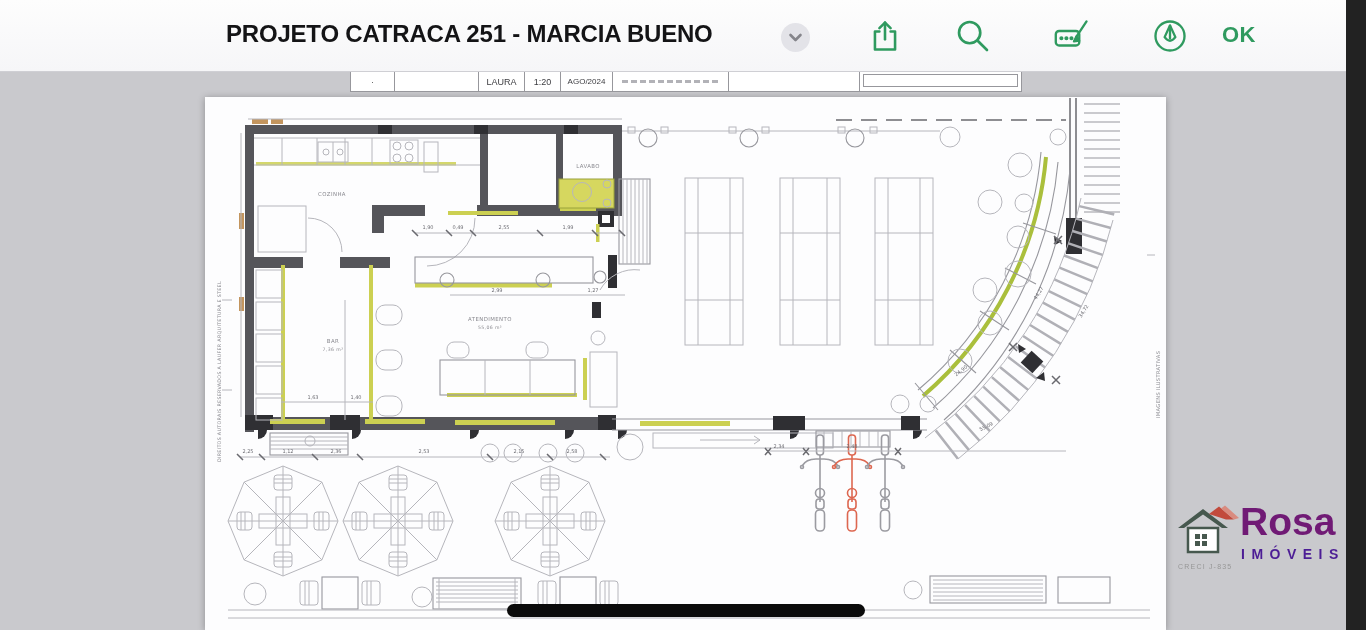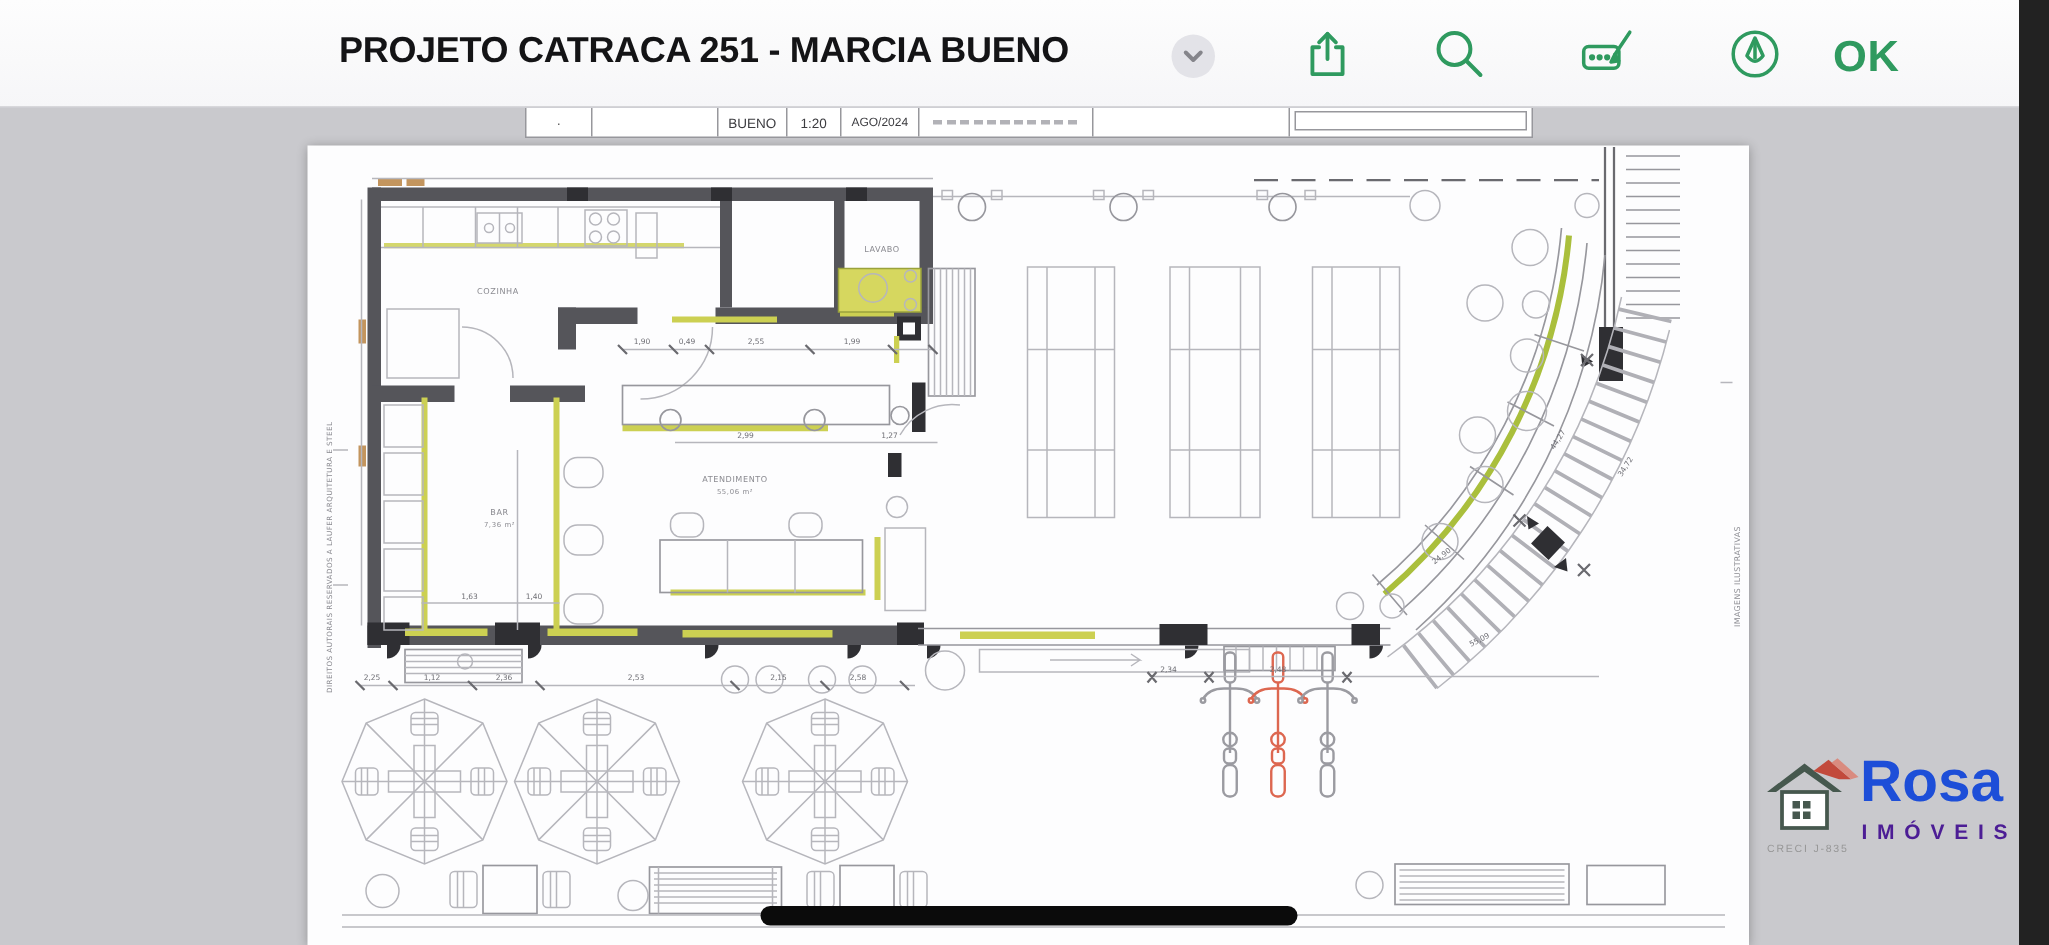--- a/index.html
+++ b/index.html
@@ -7,21 +7,21 @@
           background:#c9c9cd;font-family:"Liberation Sans",sans-serif;padding-left:16px;}
   
   .toolbar{position:absolute;left:0;top:0;width:1366px;height:71px;
            background:linear-gradient(#fdfdfd,#f6f6f8);
            border-bottom:1px solid #cfcfd4;z-index:30;}
   .doc-title{position:absolute;left:226px;top:20px;font-size:24px;font-weight:700;
              color:#141416;letter-spacing:-0.2px;white-space:nowrap;}
   .chev-btn{position:absolute;left:781px;top:23px;width:29px;height:29px;border-radius:50%;
             background:#e3e3e8;display:flex;align-items:center;justify-content:center;}
   .tb-icon{position:absolute;top:17px;width:38px;height:38px;}
-  .ok-btn{position:absolute;left:1222px;top:22px;font-size:29px;font-weight:700;
+  .ok-btn{position:absolute;left:1222px;top:22px;font-size:22px;font-weight:700;
           letter-spacing:0.5px;}
   
   .strip{position:absolute;left:350px;top:71px;width:672px;height:21px;background:#fff;
          border:1px solid #97979c;box-sizing:border-box;display:flex;z-index:20;
          font-size:9px;color:#3c3c40;align-items:stretch;}
   .strip .c{border-right:1px solid #97979c;display:flex;align-items:center;
             justify-content:center;box-sizing:border-box;overflow:hidden;white-space:nowrap;}
   .blur-line{width:85%;height:3px;
      background:repeating-linear-gradient(90deg,#b2b2b7 0 6px,transparent 6px 9px);}
   .inner-box{margin:2px 3px;border:1px solid #97979c;height:11px;flex:1;}
@@ -36,21 +36,21 @@
   .med{fill:none;stroke:#97979d;stroke-width:1.1;}
   .dk{fill:none;stroke:#6a6a6f;stroke-width:1.5;}
   .yel{fill:#ccd052;}
   .tan{fill:#c3955e;}
   .dim{font:5px "DejaVu Sans",sans-serif;fill:#6f6f75;text-anchor:middle;}
   .room{font:5.4px "DejaVu Sans",sans-serif;fill:#8b8b91;text-anchor:middle;letter-spacing:.4px;}
   .note{font:4.8px "DejaVu Sans",sans-serif;fill:#8b8b91;letter-spacing:.3px;}
   
   .logo{position:absolute;left:1176px;top:504px;width:180px;height:80px;z-index:10;}
   .logo .name{position:absolute;left:64px;top:-4px;font-size:39px;font-weight:800;
-              color:#1d4ed8;letter-spacing:0px;}
+              color:#701a75;letter-spacing:0px;}
   .logo .sub{position:absolute;left:65px;top:42px;font-size:14px;font-weight:600;
              color:#4c1d95;letter-spacing:6.5px;}
   .logo .creci{position:absolute;left:2px;top:59px;font-size:7px;color:#979797;
                letter-spacing:1.2px;}
   
   .home{position:absolute;left:507px;top:604px;width:358px;height:13px;border-radius:7px;
         background:#0b0b0b;z-index:40;}
 </style>
 </head>
 <body>
@@ -95,21 +95,21 @@
       </g>
     </svg>
     <div class="ok-btn" style="color:#2f9a5f">OK</div>
   </header>
 
   <div class="strip">
     <div class="c" style="width:44px">
         <span style="color:#555">·</span>
       </div>
     <div class="c" style="width:84px"></div>
-    <div class="c" style="width:46px">BUENO</div>
+    <div class="c" style="width:46px">LAURA</div>
     <div class="c" style="width:36px">1:20</div>
     <div class="c" style="width:52px;font-size:8px">AGO/2024</div>
     <div class="c" style="width:116px">
         <div class="blur-line"></div>
       </div>
     <div class="c" style="flex:1;border-right:none"></div>
     <div class="c" style="width:162px;border-left:1px solid #97979c;border-right:none;align-items:flex-start">
         <div class="inner-box"></div>
       </div>
   </div>

